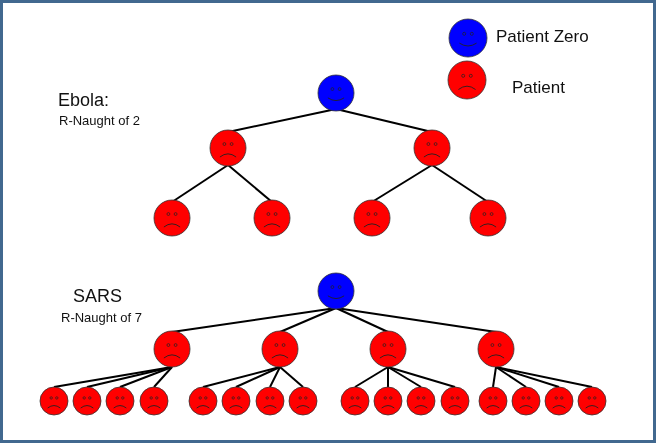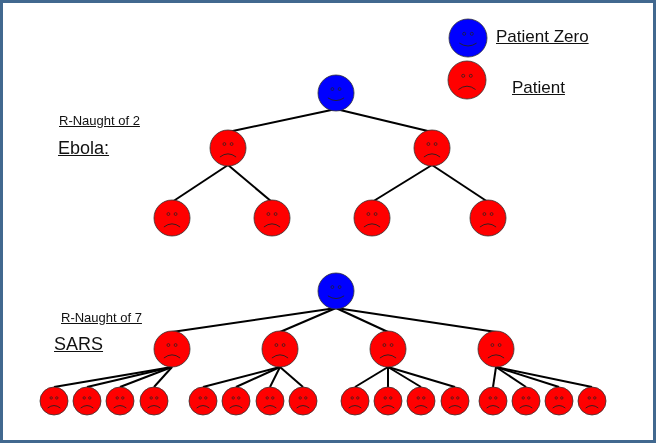--- a/index.html
+++ b/index.html
@@ -1,20 +1,20 @@
 <!DOCTYPE html>
 <html><head>
 <meta charset="utf-8">
 <style>
   html,body{margin:0;padding:0;background:#fff;}
   body{width:656px;height:443px;position:relative;overflow:hidden;font-family:"Liberation Sans",sans-serif;}
   .frame{position:absolute;left:0;top:0;width:650px;height:437px;border:3px solid #41688f;background:#fff;}
   svg{position:absolute;left:0;top:0;}
-  .lbl{position:absolute;color:#111;text-decoration:underline;}
-  .title{font-size:18px;margin-top:48px;}
+  .lbl{position:absolute;color:#111;}
+  .title{font-size:18px;}
   .sub{font-size:13px;}
   .legend-text{font-size:17px;}
 </style>
 </head>
 <body>
 
 <div class="frame"></div>
 
 <svg id="diagram" width="656" height="443" viewBox="0 0 656 443">
   <g id="edges">
@@ -226,16 +226,16 @@
         <circle cx="467" cy="80" r="19" fill="#ff0000" stroke="#333" stroke-width="0.8"></circle>
         <circle cx="463.2" cy="75.82" r="1.52" fill="none" stroke="#222" stroke-width="0.7"></circle>
         <circle cx="470.8" cy="75.82" r="1.52" fill="none" stroke="#222" stroke-width="0.7"></circle>
         <path d="M 458.45 89.5 Q 467 82.85000000000001 475.55 89.5" fill="none" stroke="#222" stroke-width="0.9"></path>
       </g>
     </g>
 </svg>
 
 <div class="lbl title" style="left:58px;top:90px;">Ebola:</div>
 <div class="lbl sub" style="left:59px;top:113px;">R-Naught of 2</div>
-<div class="lbl title" style="left:54px;top:286px;">SARS</div>
+<div class="lbl title" style="left:73px;top:286px;">SARS</div>
 <div class="lbl sub" style="left:61px;top:310px;">R-Naught of 7</div>
 <div class="lbl legend-text" style="left:496px;top:27px;">Patient Zero</div>
 <div class="lbl legend-text" style="left:512px;top:78px;">Patient</div>
 
 </body></html>

